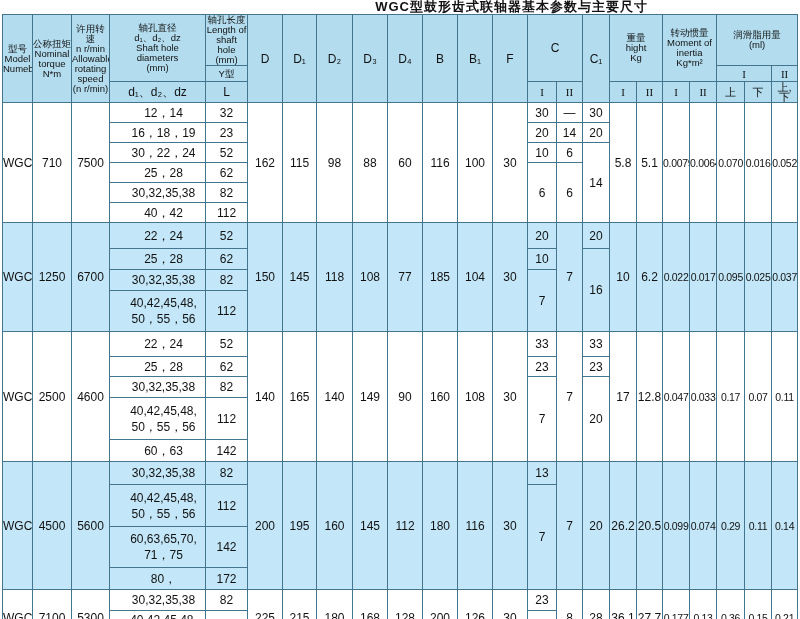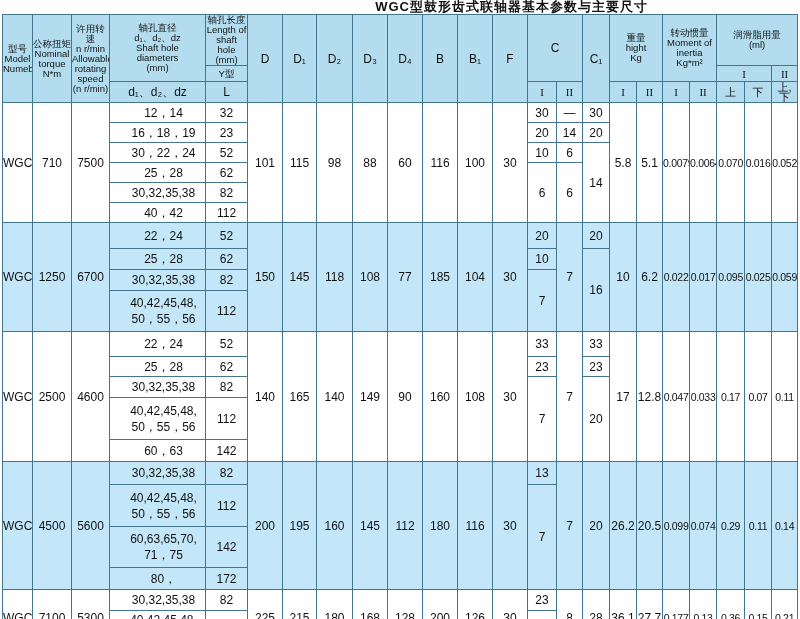--- a/index.html
+++ b/index.html
@@ -127,21 +127,21 @@
   </thead>
 
   <tbody>
 
     <tr style="height:20px">
       <td rowspan="6">WGC1</td>
       <td rowspan="6">710</td>
       <td rowspan="6">7500</td>
       <td class="holes">12，14</td>
       <td>32</td>
-      <td rowspan="6">101</td>
+      <td rowspan="6">162</td>
       <td rowspan="6">115</td>
       <td rowspan="6">98</td>
       <td rowspan="6">88</td>
       <td rowspan="6">60</td>
       <td rowspan="6">116</td>
       <td rowspan="6">100</td>
       <td rowspan="6">30</td>
       <td>30</td>
       <td>—</td>
       <td>30</td>
@@ -198,21 +198,21 @@
       <td rowspan="4">30</td>
       <td>20</td>
       <td rowspan="4">7</td>
       <td>20</td>
       <td rowspan="4">10</td>
       <td rowspan="4">6.2</td>
       <td rowspan="4" class="sm">0.022</td>
       <td rowspan="4" class="sm">0.017</td>
       <td rowspan="4" class="sm">0.095</td>
       <td rowspan="4" class="sm">0.025</td>
-      <td rowspan="4" class="sm">0.059</td>
+      <td rowspan="4" class="sm">0.037</td>
     </tr>
     <tr class="band" style="height:21px">
       <td class="holes">25，28</td>
       <td>62</td>
       <td>10</td>
       <td rowspan="3">16</td>
     </tr>
     <tr class="band" style="height:21px">
       <td class="holes">30,32,35,38</td>
       <td>82</td>

